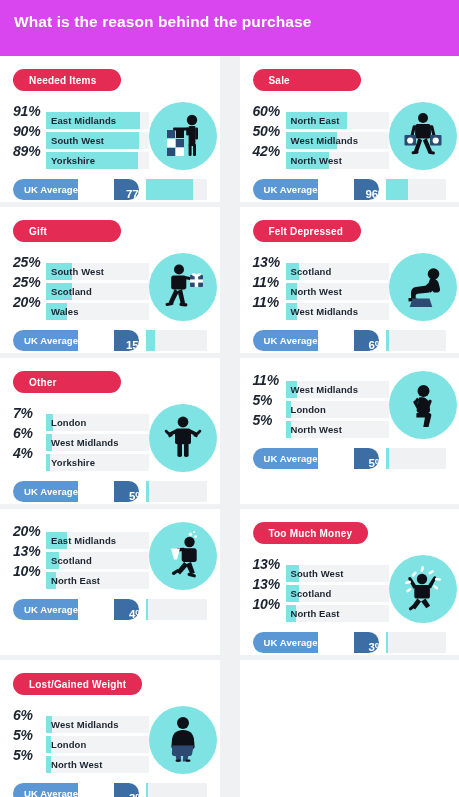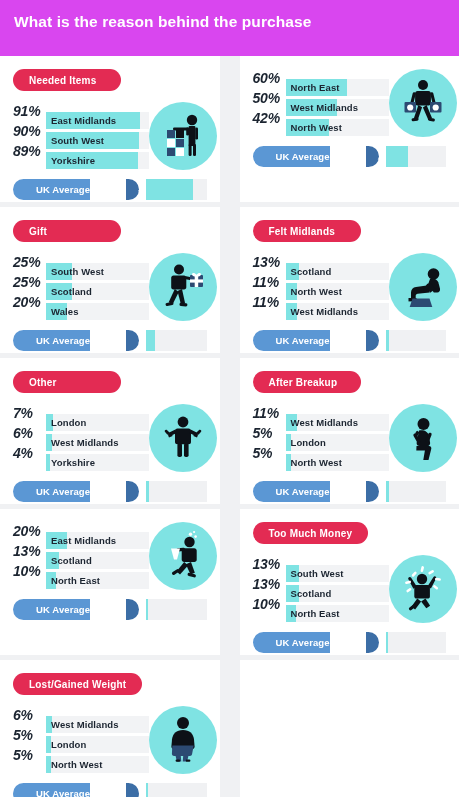--- a/index.html
+++ b/index.html
@@ -159,21 +159,20 @@
     display: flex;
     align-items: center;
     padding-left: 11px;
   }
   .avg-pill-left span {
     color: #ffffff;
     font-size: 9.5px;
     font-weight: bold;
     letter-spacing: 0.1px;
     white-space: nowrap;
-    margin-left: 12px;
   }
   .avg-pill-right {
     background: #3c6ea6;
     flex: 0 0 46px;
     display: flex;
     align-items: flex-end;
     justify-content: center;
     margin-left: 36px;
   }
   .avg-pill-right span {
@@ -260,21 +259,23 @@
             <span>UK Average</span>
           </div>
           <div class="avg-pill-right">
             <span>77%</span>
           </div>
         </div>
         <div class="avg-track">
           <div class="avg-fill" style="width: 77%;"></div>
         </div>
       </div></div>
-    <div class="card"><div class="card-body">
+    <div class="card"><div class="cat-pill">
+        <span class="cat-label">Sale</span>
+      </div><div class="card-body">
         <div class="rows">
           <div class="row">
             <div class="row-pct">60%</div>
             <div class="row-bar">
               <div class="row-fill" style="width: 60%;"></div>
               <div class="row-name">North East</div>
             </div>
           </div>
           <div class="row">
             <div class="row-pct">50%</div>
@@ -380,21 +381,21 @@
           </div>
           <div class="avg-pill-right">
             <span>15%</span>
           </div>
         </div>
         <div class="avg-track">
           <div class="avg-fill" style="width: 15%;"></div>
         </div>
       </div></div>
     <div class="card"><div class="cat-pill">
-        <span class="cat-label">Felt Midlands</span>
+        <span class="cat-label">Felt Depressed</span>
       </div><div class="card-body">
         <div class="rows">
           <div class="row">
             <div class="row-pct">13%</div>
             <div class="row-bar">
               <div class="row-fill" style="width: 13%;"></div>
               <div class="row-name">Scotland</div>
             </div>
           </div>
           <div class="row">
@@ -488,23 +489,21 @@
             <span>UK Average</span>
           </div>
           <div class="avg-pill-right">
             <span>5%</span>
           </div>
         </div>
         <div class="avg-track">
           <div class="avg-fill" style="width: 5%;"></div>
         </div>
       </div></div>
-    <div class="card"><div class="cat-pill">
-        <span class="cat-label">After Breakup</span>
-      </div><div class="card-body">
+    <div class="card"><div class="card-body">
         <div class="rows">
           <div class="row">
             <div class="row-pct">11%</div>
             <div class="row-bar">
               <div class="row-fill" style="width: 11%;"></div>
               <div class="row-name">West Midlands</div>
             </div>
           </div>
           <div class="row">
             <div class="row-pct">5%</div>

